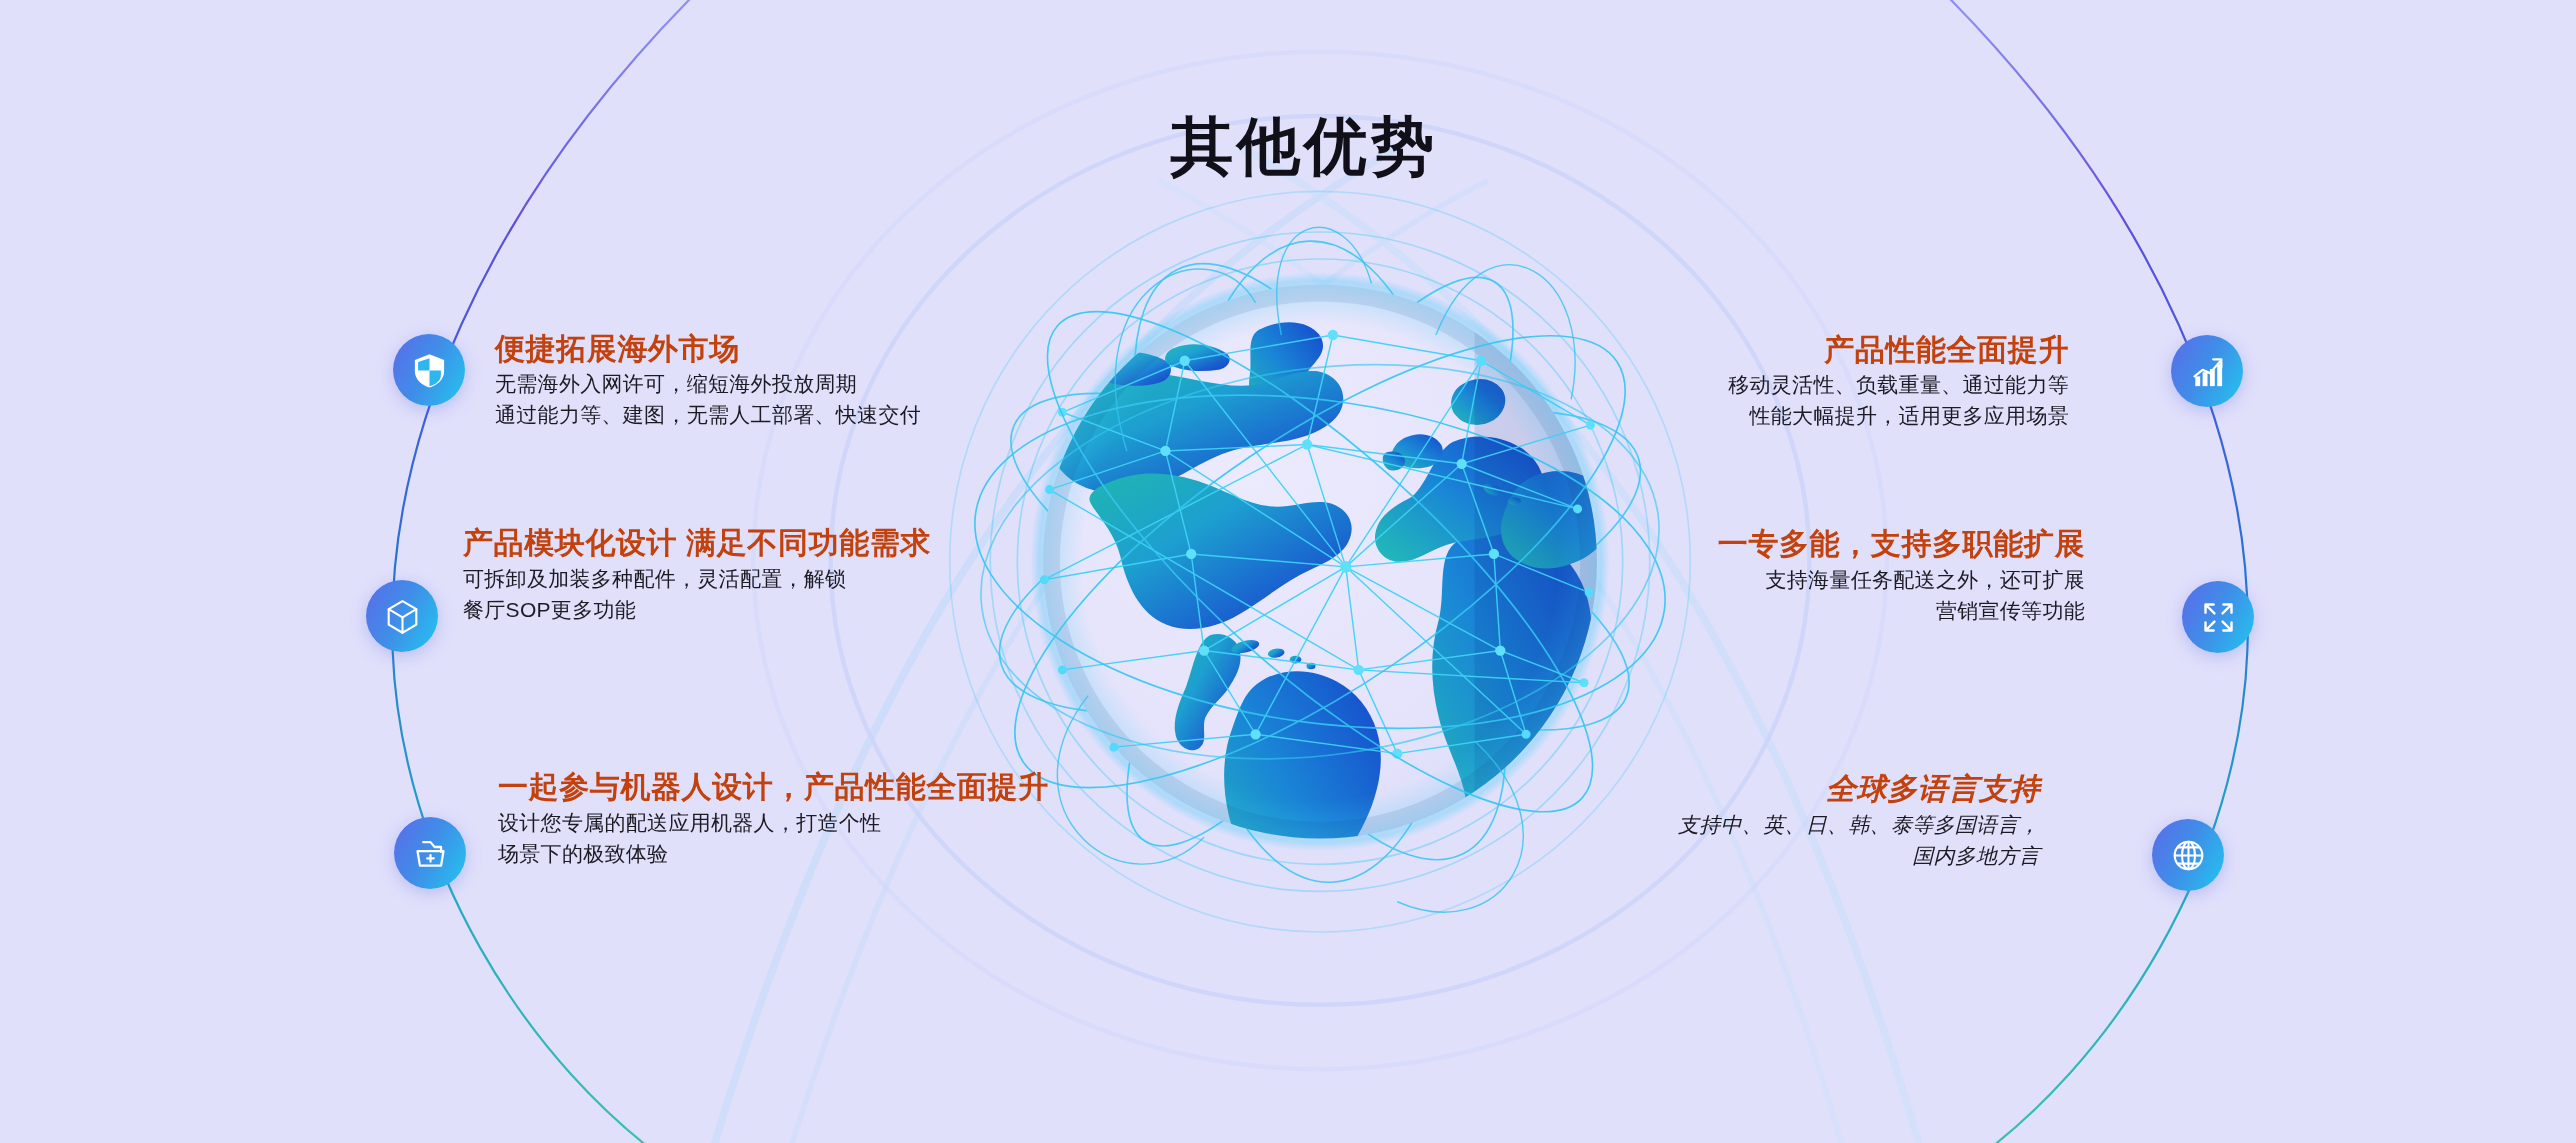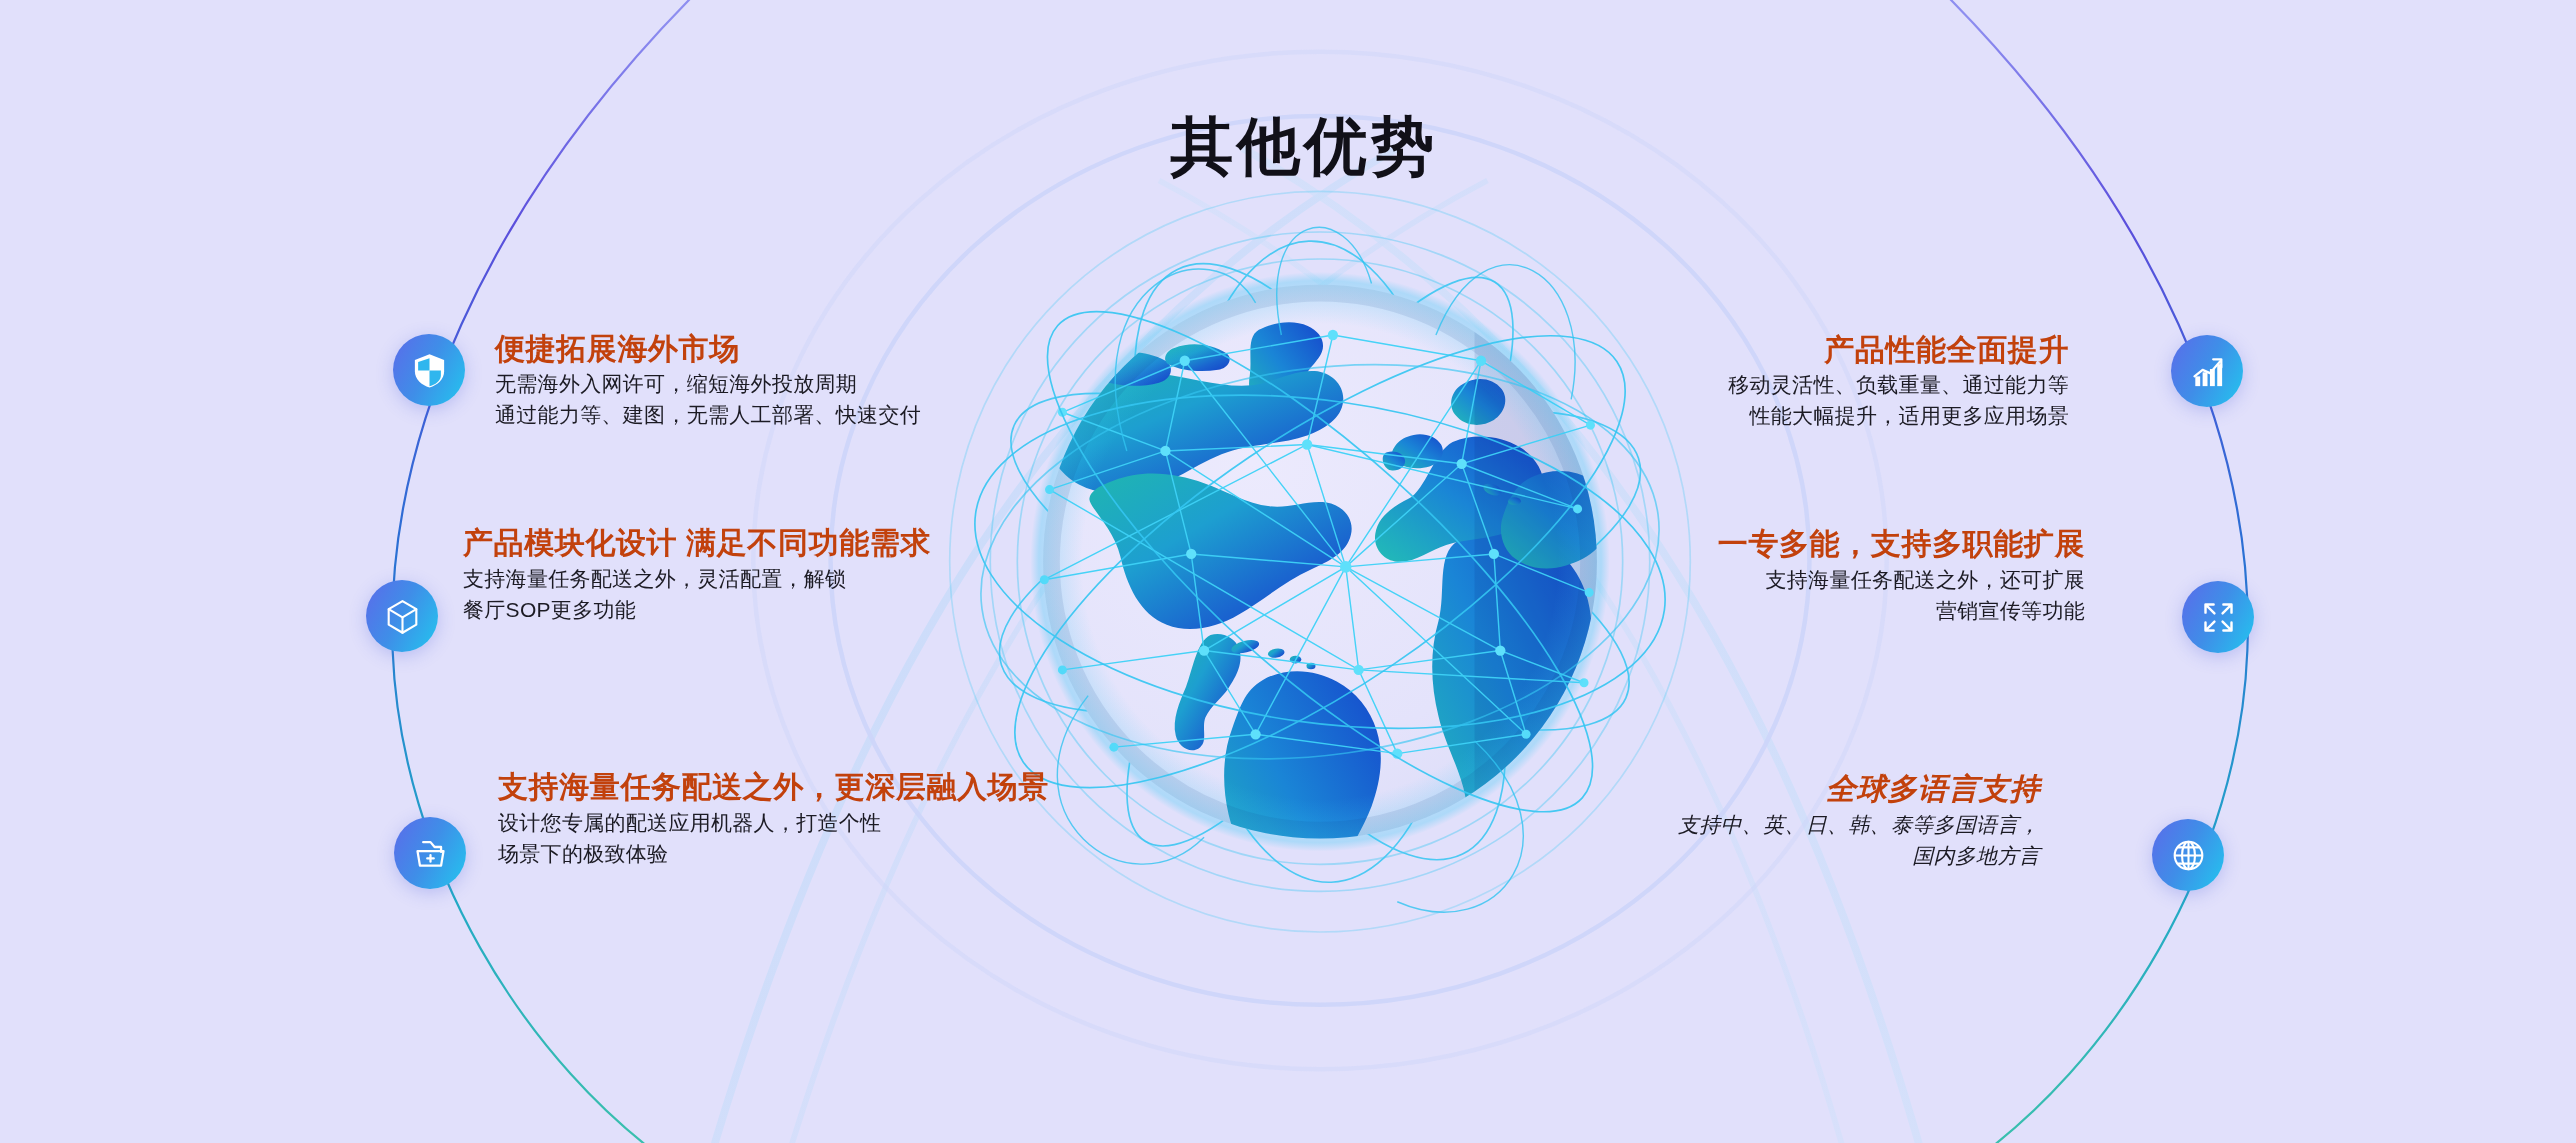--- a/index.html
+++ b/index.html
@@ -306,35 +306,35 @@
   <div class="feature left" id="feat-l2">
     <div class="bubble">
       <svg viewBox="0 0 48 48" fill="none" stroke="#ffffff" stroke-width="2.6" stroke-linejoin="round" stroke-linecap="round">
         <path d="M24 5 L41 15 L24 25 L7 15 Z"></path>
         <path d="M7 15 V34 L24 44 V25"></path>
         <path d="M41 15 V34 L24 44"></path>
       </svg>
     </div>
     <div class="txt">
       <div class="head">产品模块化设计  满足不同功能需求</div>
-      <div class="sub">支持海量任务配送之外，灵活配置，解锁</div>
+      <div class="sub">可拆卸及加装多种配件，灵活配置，解锁</div>
       <div class="sub">餐厅SOP更多功能</div>
     </div>
   </div>
 
   <div class="feature left" id="feat-l3">
     <div class="bubble">
       <svg viewBox="0 0 48 48" fill="none" stroke="#ffffff" stroke-width="2.8" stroke-linejoin="round" stroke-linecap="round">
         <path d="M15 10 h9 l5 6 h8 v6"></path>
         <path d="M8 21 h32 l-3 18 H11 Z"></path>
         <path d="M24 26 v8 M20 30 h8"></path>
       </svg>
     </div>
     <div class="txt">
-      <div class="head">支持海量任务配送之外，更深层融入场景</div>
+      <div class="head">一起参与机器人设计，产品性能全面提升</div>
       <div class="sub">设计您专属的配送应用机器人，打造个性</div>
       <div class="sub">场景下的极致体验</div>
     </div>
   </div>
 
   <div class="feature right" id="feat-r1">
     <div class="bubble">
       <svg viewBox="0 0 48 48">
         <g fill="#ffffff">
           <rect x="9" y="30" width="6" height="12"></rect>

